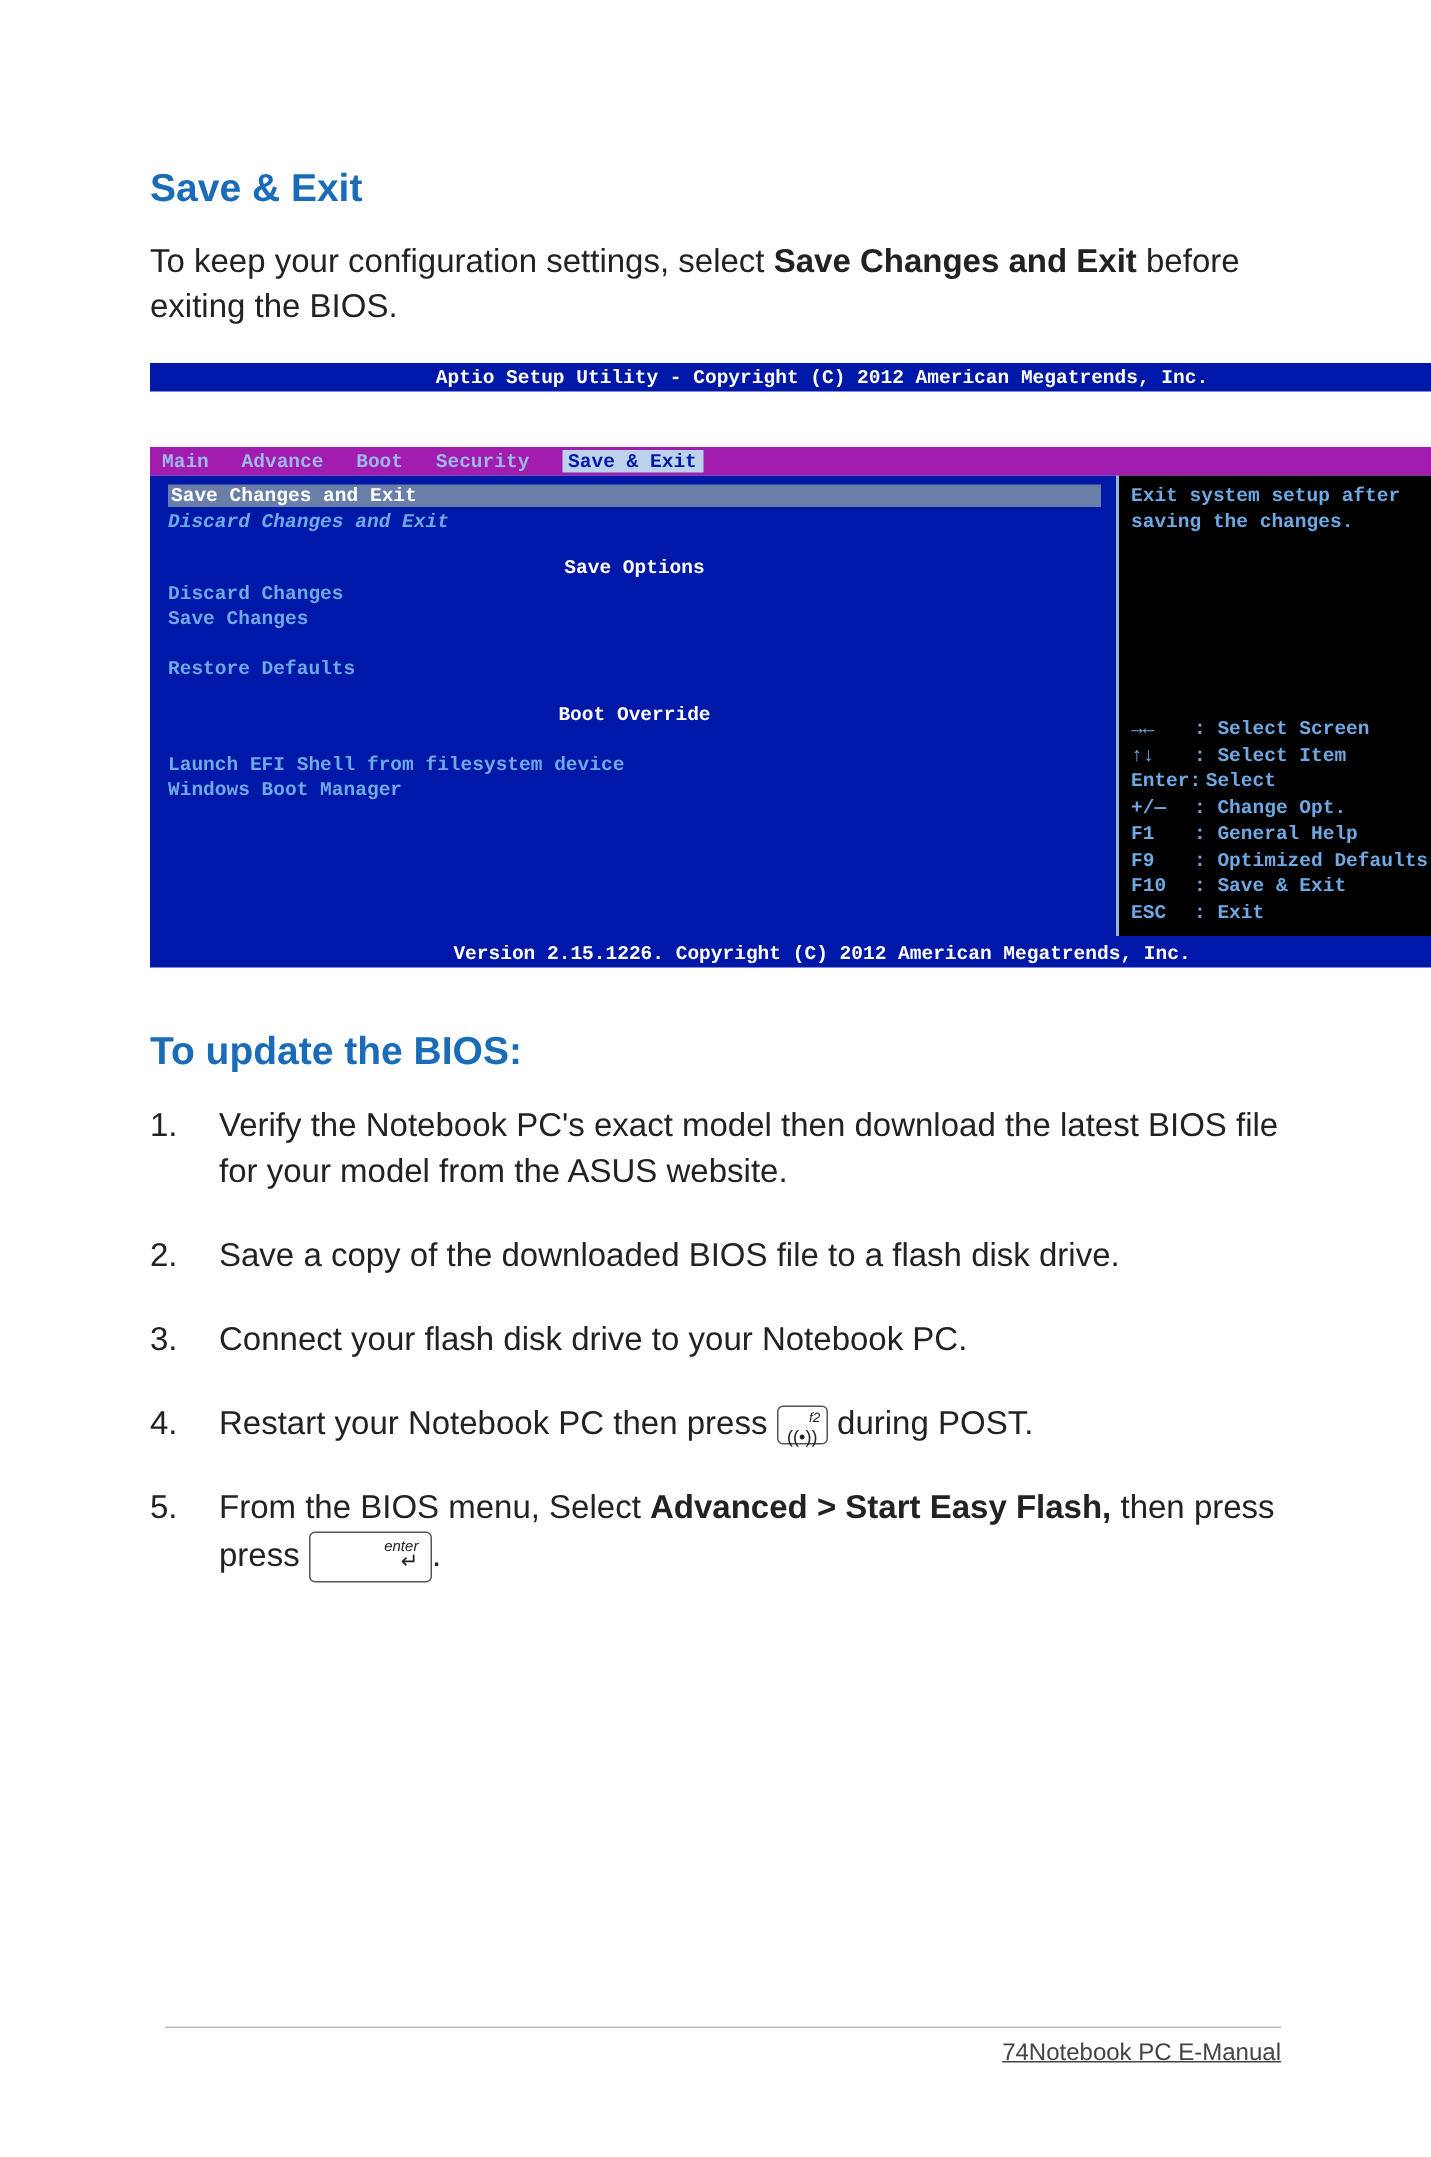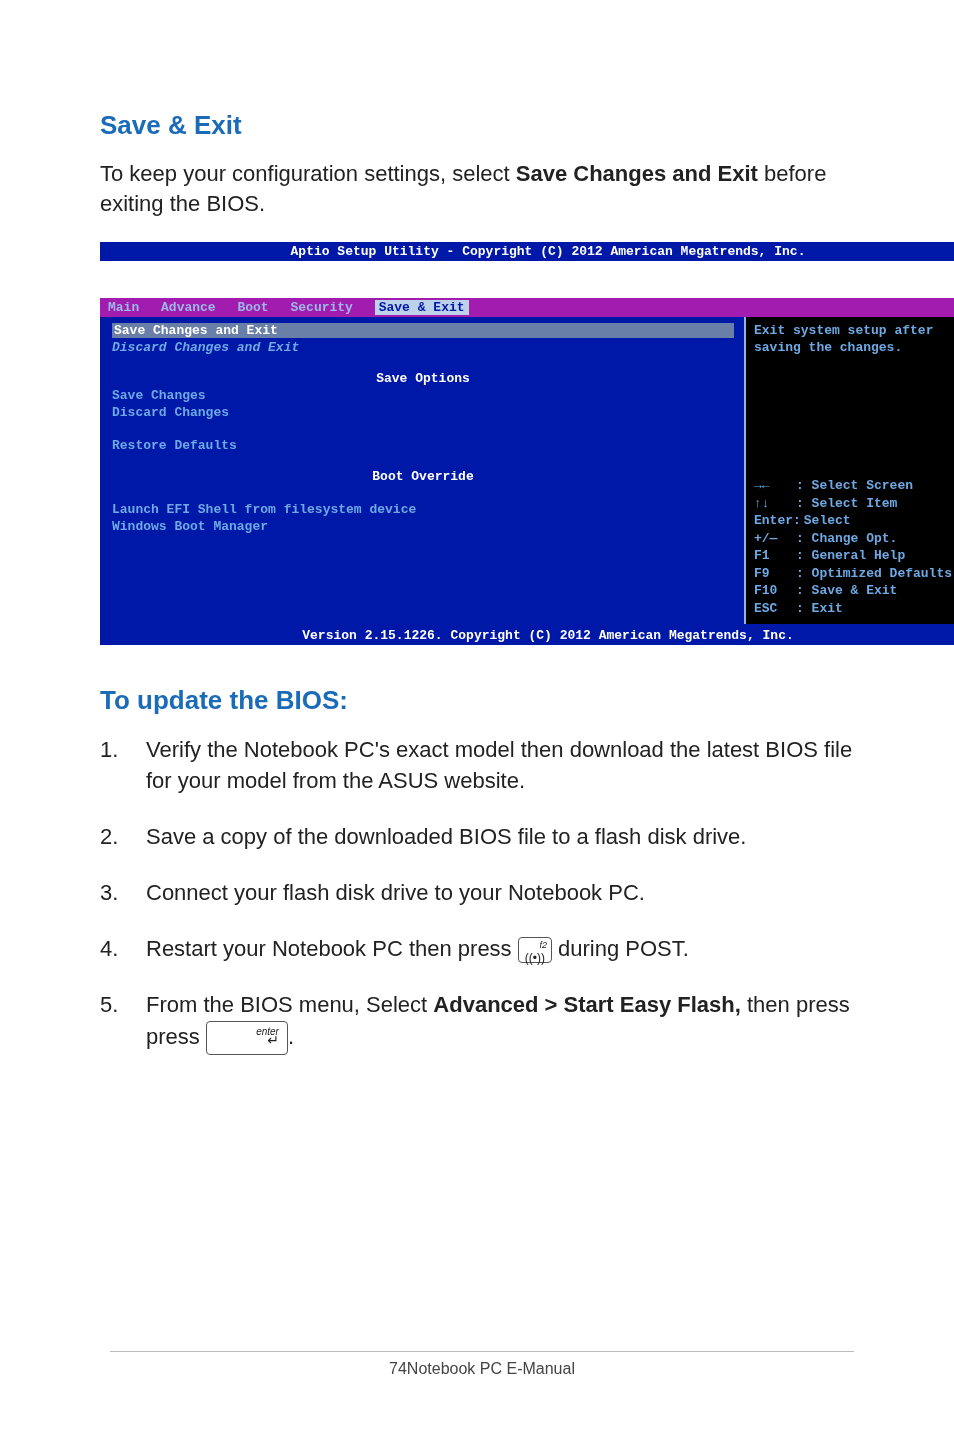--- a/index.html
+++ b/index.html
@@ -36,21 +36,21 @@
 
   
   .key { display: inline-block; border: 1px solid #555; border-radius: 4px; padding: 1px 6px 3px 6px; height: 26px; vertical-align: middle; background: #fff; position: relative; min-width: 30px; }
   .key .f2top { position: absolute; top: 1px; right: 4px; font-size: 9px; font-style: italic; }
   .key .wifi-icon { font-size: 12px; }
   .key-wide { display: inline-block; border: 1px solid #555; border-radius: 4px; height: 34px; width: 82px; vertical-align: middle; background: #fff; position: relative; }
   .key-wide .enter-lbl { position: absolute; top: 3px; right: 8px; font-size: 10px; font-style: italic; }
   .key-wide .enter-arrow { position: absolute; bottom: 4px; right: 8px; font-size: 14px; }
 
   
-  .footer { position: absolute; bottom: 60px; left: 110px; right: 100px; border-top: 1px solid #bbb; padding-top: 8px; font-size: 16px; color: #444; display: flex; justify-content: center; }
+  .footer { position: absolute; bottom: 60px; left: 110px; right: 100px; border-top: 1px solid #bbb; padding-top: 8px; font-size: 16px; color: #444; display: flex; justify-content: flex-end; text-decoration: underline; }
 </style>
 </head>
 <body>
 
 <div class="page">
 
   <div class="section-h">Save &amp; Exit</div>
 
   <p class="para">
     <span>To keep your configuration settings, select </span><span class="bold">Save Changes and Exit</span><span> before exiting the BIOS.</span>
@@ -63,22 +63,22 @@
       <span>Advance</span>
       <span>Boot</span>
       <span>Security</span>
       <span class="tab-active">Save &amp; Exit</span>
     </div>
     <div class="bios-body">
       <div class="bios-left">
         <div class="selected">Save Changes and Exit</div>
         <div class="item">Discard Changes and Exit</div>
         <div class="white">Save Options</div>
+        <div class="opt">Discard Changes</div>
         <div class="opt">Save Changes</div>
-        <div class="opt">Discard Changes</div>
         <div class="opt" style="margin-top:18px">Restore Defaults</div>
         <div class="white">Boot Override</div>
         <div class="opt" style="margin-top:18px">Launch EFI Shell from filesystem device</div>
         <div class="opt">Windows Boot Manager</div>
       </div>
       <div class="bios-right">
         <div class="help">Exit system setup after</div>
         <div class="help">saving the changes.</div>
         <div class="keys">
           <div><span class="k">→←</span><span>: Select Screen</span></div>

